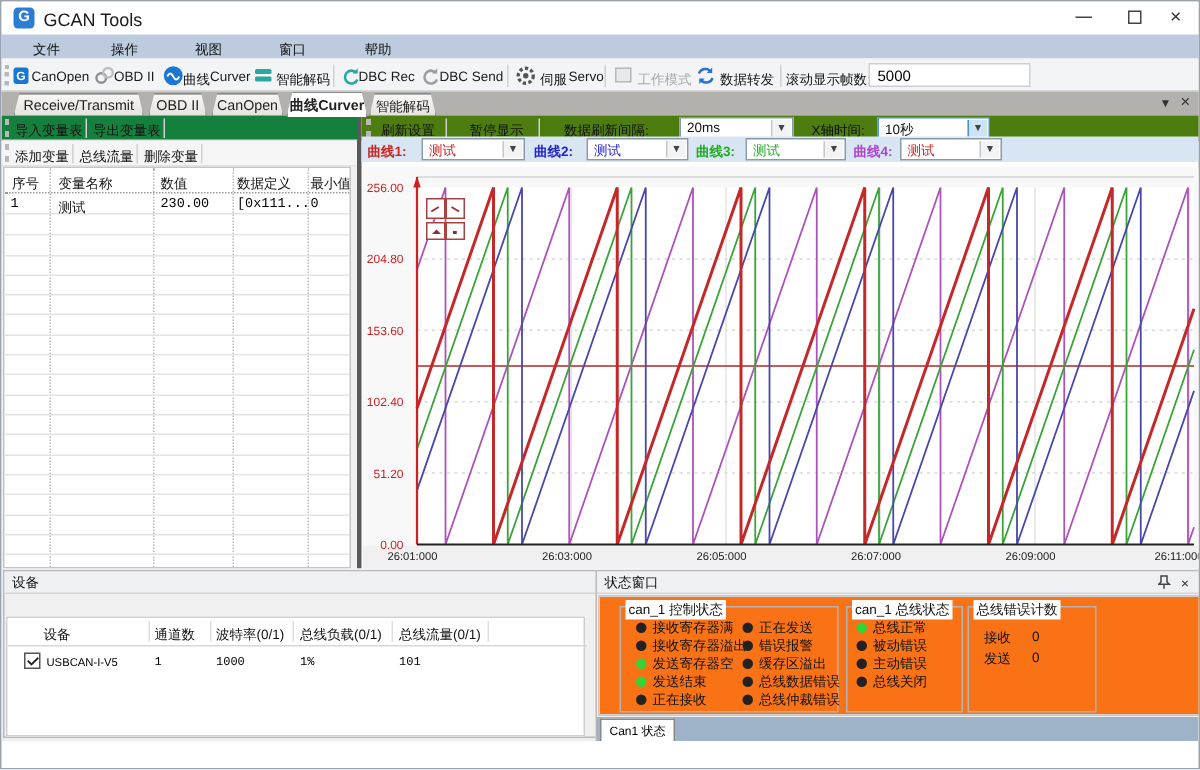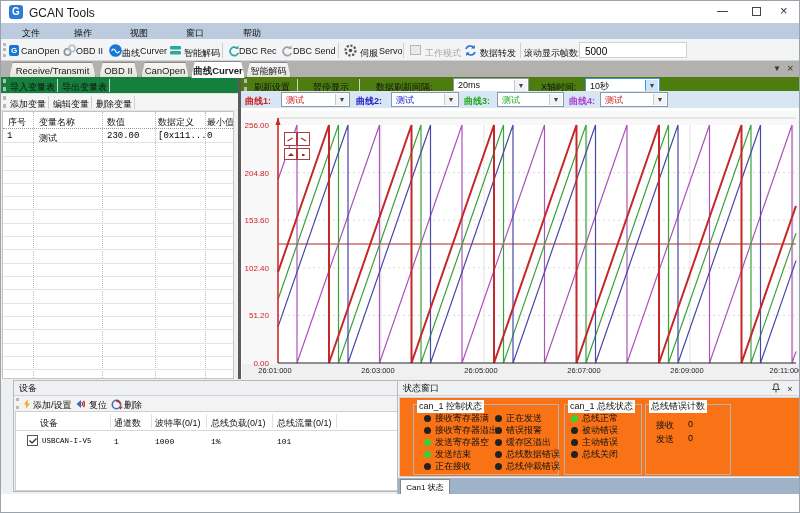--- a/index.html
+++ b/index.html
@@ -110,21 +110,21 @@
   <div class="ab dots" style="left:2px;top:2px;height:12px"></div>
   <span class="ab cjk" style="left:9px;top:4px">导入变量表</span>
   <div class="ab sep" style="left:56px;top:2px;height:13px"></div>
   <span class="ab cjk" style="left:61px;top:4px">导出变量表</span>
   <div class="ab sep" style="left:108px;top:2px;height:13px"></div>
  </div>
  <div class="ab" style="left:0;top:17px;width:237px;height:17px;background:#f5f5f5;border-bottom:1px solid #e2e2e2">
   <div class="ab dots" style="left:2px;top:2px;height:12px"></div>
   <span class="ab cjk" style="left:9px;top:4px">添加变量</span>
   <div class="ab sep" style="left:47px;top:2px;height:13px"></div>
-  <span class="ab cjk" style="left:52px;top:4px">编辑变量</span>
+  <span class="ab cjk" style="left:52px;top:4px">总线流量</span>
   <div class="ab sep" style="left:90px;top:2px;height:13px"></div>
   <span class="ab cjk" style="left:95px;top:4px">删除变量</span>
   <div class="ab sep" style="left:133px;top:2px;height:13px"></div>
  </div>
 
  <div class="ab" style="left:1px;top:34px;width:232px;height:268px;background:#fff;border:1px solid #c5c5c5;overflow:hidden">
   <div class="ab" style="left:0;top:0;width:232px;height:17px;border-bottom:1px dotted #999">
    <span class="ab cjk" style="left:5px;top:4px">序号</span>
    <span class="ab cjk" style="left:36px;top:4px">变量名称</span>
    <span class="ab cjk" style="left:104px;top:4px">数值</span>
@@ -245,64 +245,45 @@
       <text x="27" y="255" text-anchor="end" font-size="8" fill="#cc2222" font-family="Liberation Sans">0.00</text>
       <text x="33" y="262" text-anchor="middle" font-size="7.5" fill="#222" font-family="Liberation Sans">26:01:000</text>
       <text x="136" y="262" text-anchor="middle" font-size="7.5" fill="#222" font-family="Liberation Sans">26:03:000</text>
       <text x="239" y="262" text-anchor="middle" font-size="7.5" fill="#222" font-family="Liberation Sans">26:05:000</text>
       <text x="342" y="262" text-anchor="middle" font-size="7.5" fill="#222" font-family="Liberation Sans">26:07:000</text>
       <text x="445" y="262" text-anchor="middle" font-size="7.5" fill="#222" font-family="Liberation Sans">26:09:000</text>
       <text x="544" y="262" text-anchor="middle" font-size="7.5" fill="#222" font-family="Liberation Sans">26:11:000</text>
 </svg>
 
 <div class="ab" style="left:0;top:378px;width:800px;height:115px;background:#edeff1"></div>
-<div class="ab" style="left:12px;top:379px;width:467px;height:112px;background:#f0f0f0;border:1px solid #b9b9b9">
+<div class="ab" style="left:1px;top:379px;width:467px;height:112px;background:#f0f0f0;border:1px solid #b9b9b9">
  <div class="ptit">设备
   <div class="pbtn" style="right:17px"><svg width="9" height="10">
             <path d="M2,1 h4 v4 l1.5,1.5 h-7 l1.5,-1.5z M4,6.5 v3" stroke="#444" stroke-width="1" fill="none"></path>
           </svg></div>
   <div class="pbtn" style="right:3px">×</div>
- </div>
- <div class="ab" style="left:0;top:16px;width:388px;height:14px;background:#f3f3f3">
-  <div class="ab dots" style="left:2px;top:1px;height:11px"></div>
-  <svg class="ab" style="left:9px;top:2px" width="8" height="10">
-          <path d="M5,0 L1,5.5 h2.4 L2.6,10 L7,4.5 H4.4z" fill="#f0a818"></path>
-        </svg>
-  <span class="ab cjk" style="left:19px;top:2px">添加/设置</span>
-  <svg class="ab" style="left:62px;top:2px" width="11" height="10">
-          <path d="M5,1 v8 L0.5,5z" fill="#3a66c8"></path>
-          <path d="M6,3 a4,4 0 0 1 0,4" stroke="#c03030" stroke-width="1.3" fill="none"></path>
-          <path d="M7.5,1.8 a6,6 0 0 1 0,6.4" stroke="#c03030" stroke-width="1.3" fill="none"></path>
-        </svg>
-  <span class="ab cjk" style="left:75px;top:2px">复位</span>
-  <svg class="ab" style="left:97px;top:2px" width="12" height="11">
-          <circle cx="5.5" cy="5.5" r="4.2" fill="none" stroke="#4a6fa5" stroke-width="1.6"></circle>
-          <path d="M8,8.5 l4,-1 l-2.5,3z" fill="#cc2222"></path>
-          <path d="M5,2 a4,4 0 0 1 4,2.5" stroke="#cc2222" stroke-width="1.4" fill="none"></path>
-        </svg>
-  <span class="ab cjk" style="left:110px;top:2px">删除</span>
  </div>
  <div class="ab" style="left:1px;top:30px;width:386px;height:80px;background:#fff;border:1px solid #d0d0d0">
   <span class="ab cjk" style="left:24px;top:5px">设备</span>
   <span class="ab cjk" style="left:98px;top:5px">通道数</span>
   <span class="ab cjk" style="left:139px;top:5px">波特率(0/1)</span>
   <span class="ab cjk" style="left:195px;top:5px">总线负载(0/1)</span>
   <span class="ab cjk" style="left:261px;top:5px">总线流量(0/1)</span>
   <div class="vline" style="left:94px;top:2px;height:14px"></div>
   <div class="vline" style="left:135px;top:2px;height:14px"></div>
   <div class="vline" style="left:190px;top:2px;height:14px"></div>
   <div class="vline" style="left:256px;top:2px;height:14px"></div>
   <div class="vline" style="left:320px;top:2px;height:14px"></div>
   <div class="hline" style="left:0;top:18px;width:386px;background:#d8d8d8"></div>
   <div class="ab" style="left:11px;top:23px;width:11px;height:11px;border:1px solid #555;background:#fff">
    <svg width="9" height="9" style="display:block">
             <path d="M1.5,4.5 l2.5,2.5 l4.5,-4.5" stroke="#222" stroke-width="1.2" fill="none"></path>
           </svg>
   </div>
-  <span class="ab" style="left:26px;top:25px;font-size:7.5px;font-family:Liberation Mono, monospace">USBCAN-I-V5</span>
+  <span class="ab" style="left:26px;top:25px;font-size:7.5px;font-family:Liberation Sans, sans-serif">USBCAN-I-V5</span>
   <span class="ab" style="left:98px;top:25px;font-size:8px;font-family:'Liberation Mono',monospace">1</span>
   <span class="ab" style="left:139px;top:25px;font-size:8px;font-family:'Liberation Mono',monospace">1000</span>
   <span class="ab" style="left:195px;top:25px;font-size:8px;font-family:'Liberation Mono',monospace">1%</span>
   <span class="ab" style="left:261px;top:25px;font-size:8px;font-family:'Liberation Mono',monospace">101</span>
  </div>
 </div>
 
 <div class="ab" style="left:396px;top:379px;width:403px;height:114px;background:#f0f0f0;border:1px solid #b9b9b9">
  <div class="ptit">状态窗口
   <div class="pbtn" style="right:17px"><svg width="9" height="10">

